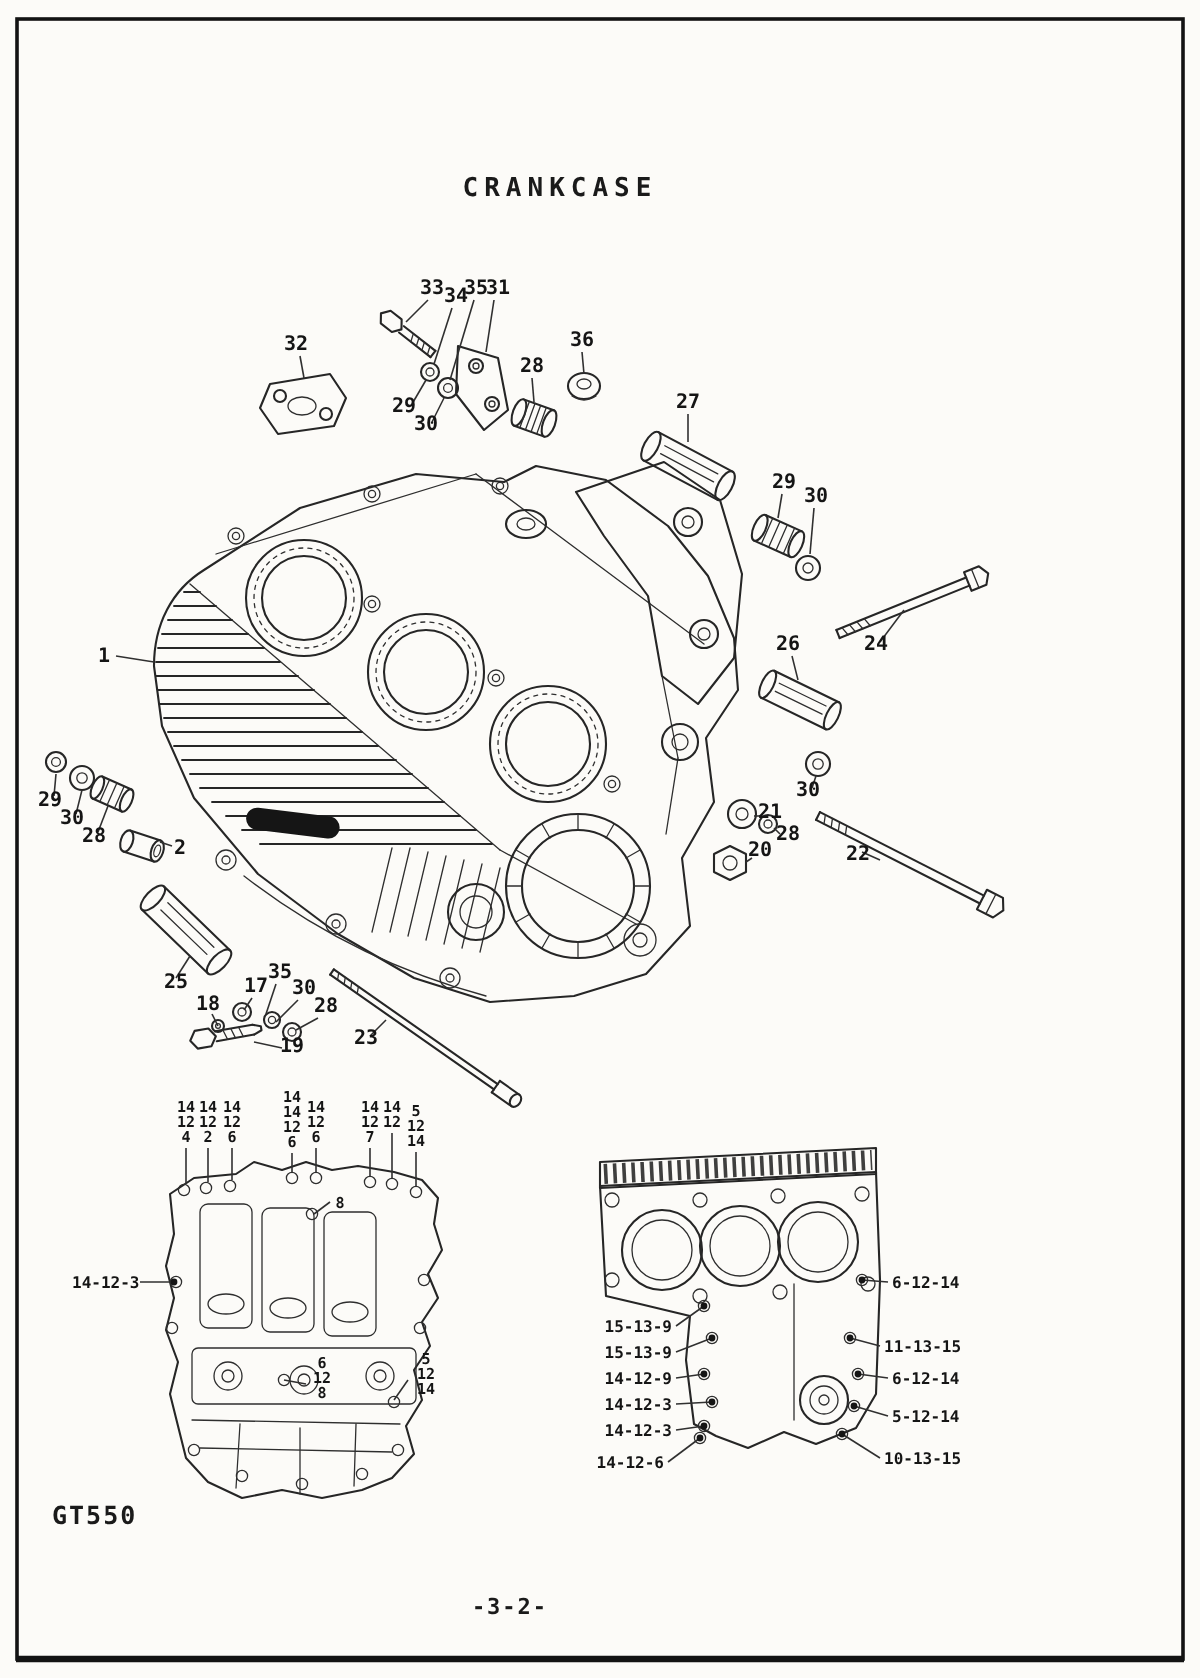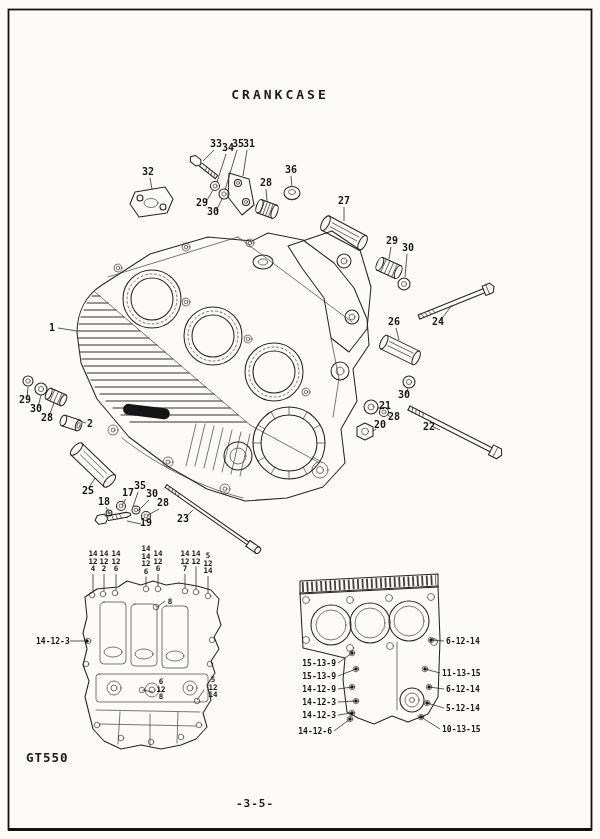--- a/index.html
+++ b/index.html
@@ -537,15 +537,15 @@
         <line x1="444" y1="708" x2="427" y2="703" class="ld"></line>
         <circle cx="427" cy="703" r="1.7" class="ink"></circle>
         <text x="442" y="732" class="torque" text-anchor="start">10-13-15</text>
         <line x1="440" y1="729" x2="421" y2="717" class="ld"></line>
         <circle cx="421" cy="717" r="1.7" class="ink"></circle>
       </g>
 </svg>
 
 <div class="title">CRANKCASE</div>
 <div class="footer-model">GT550</div>
-<div class="footer-page">-3-5-</div>
+<div class="footer-page">-3-2-</div>
 
 </div>
 
 </body></html>

